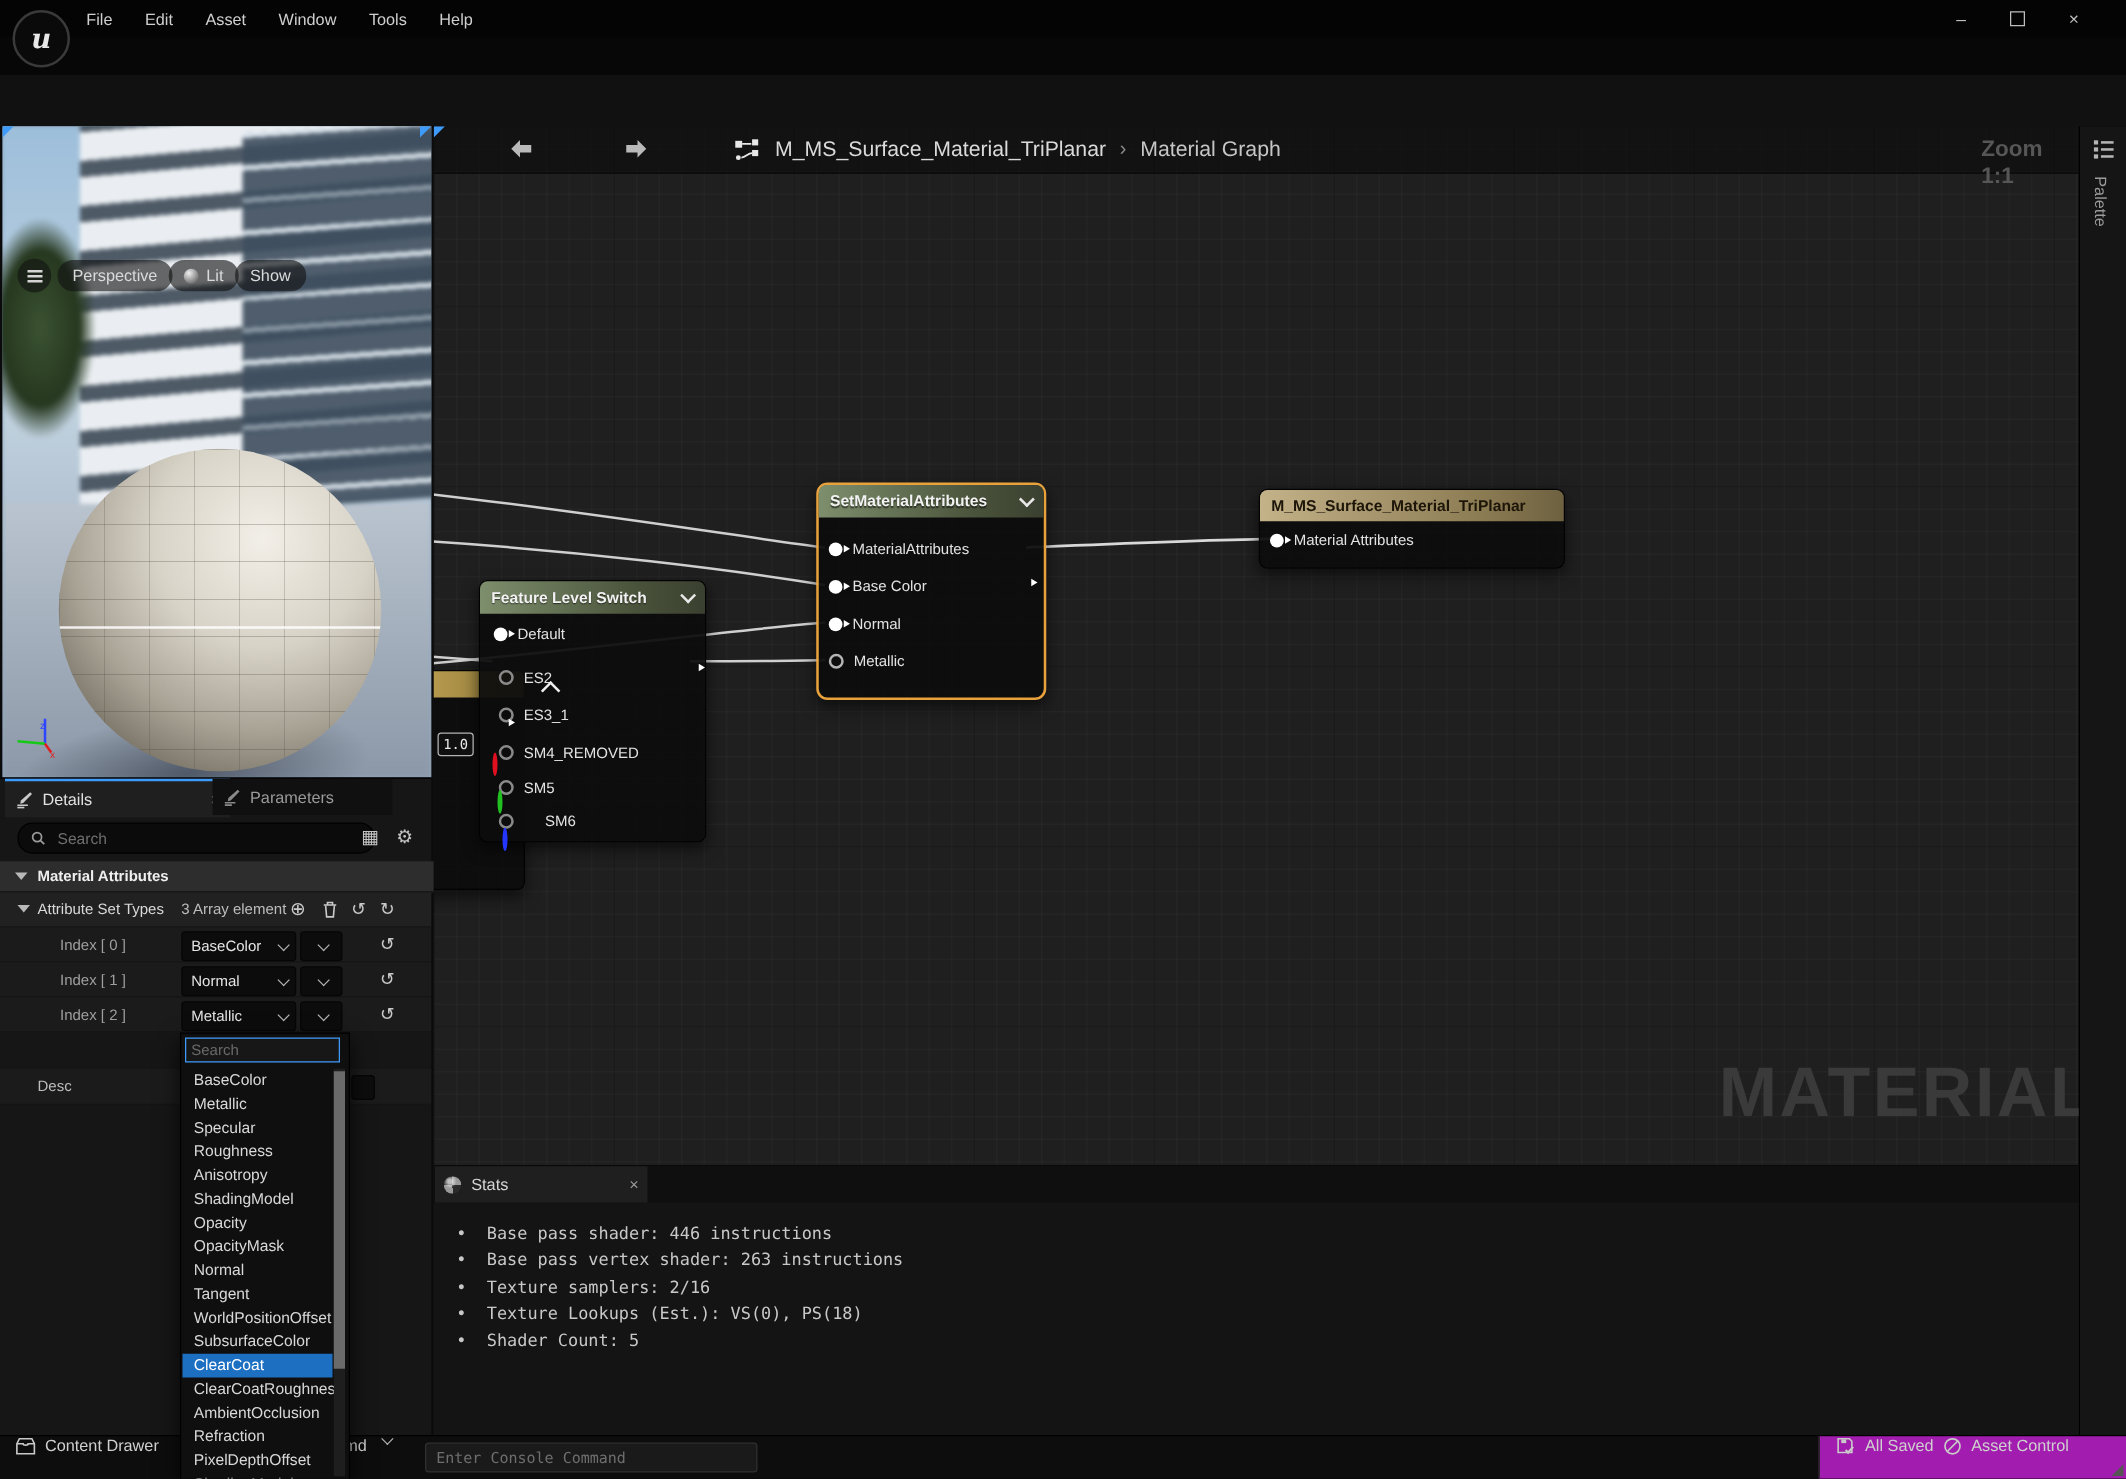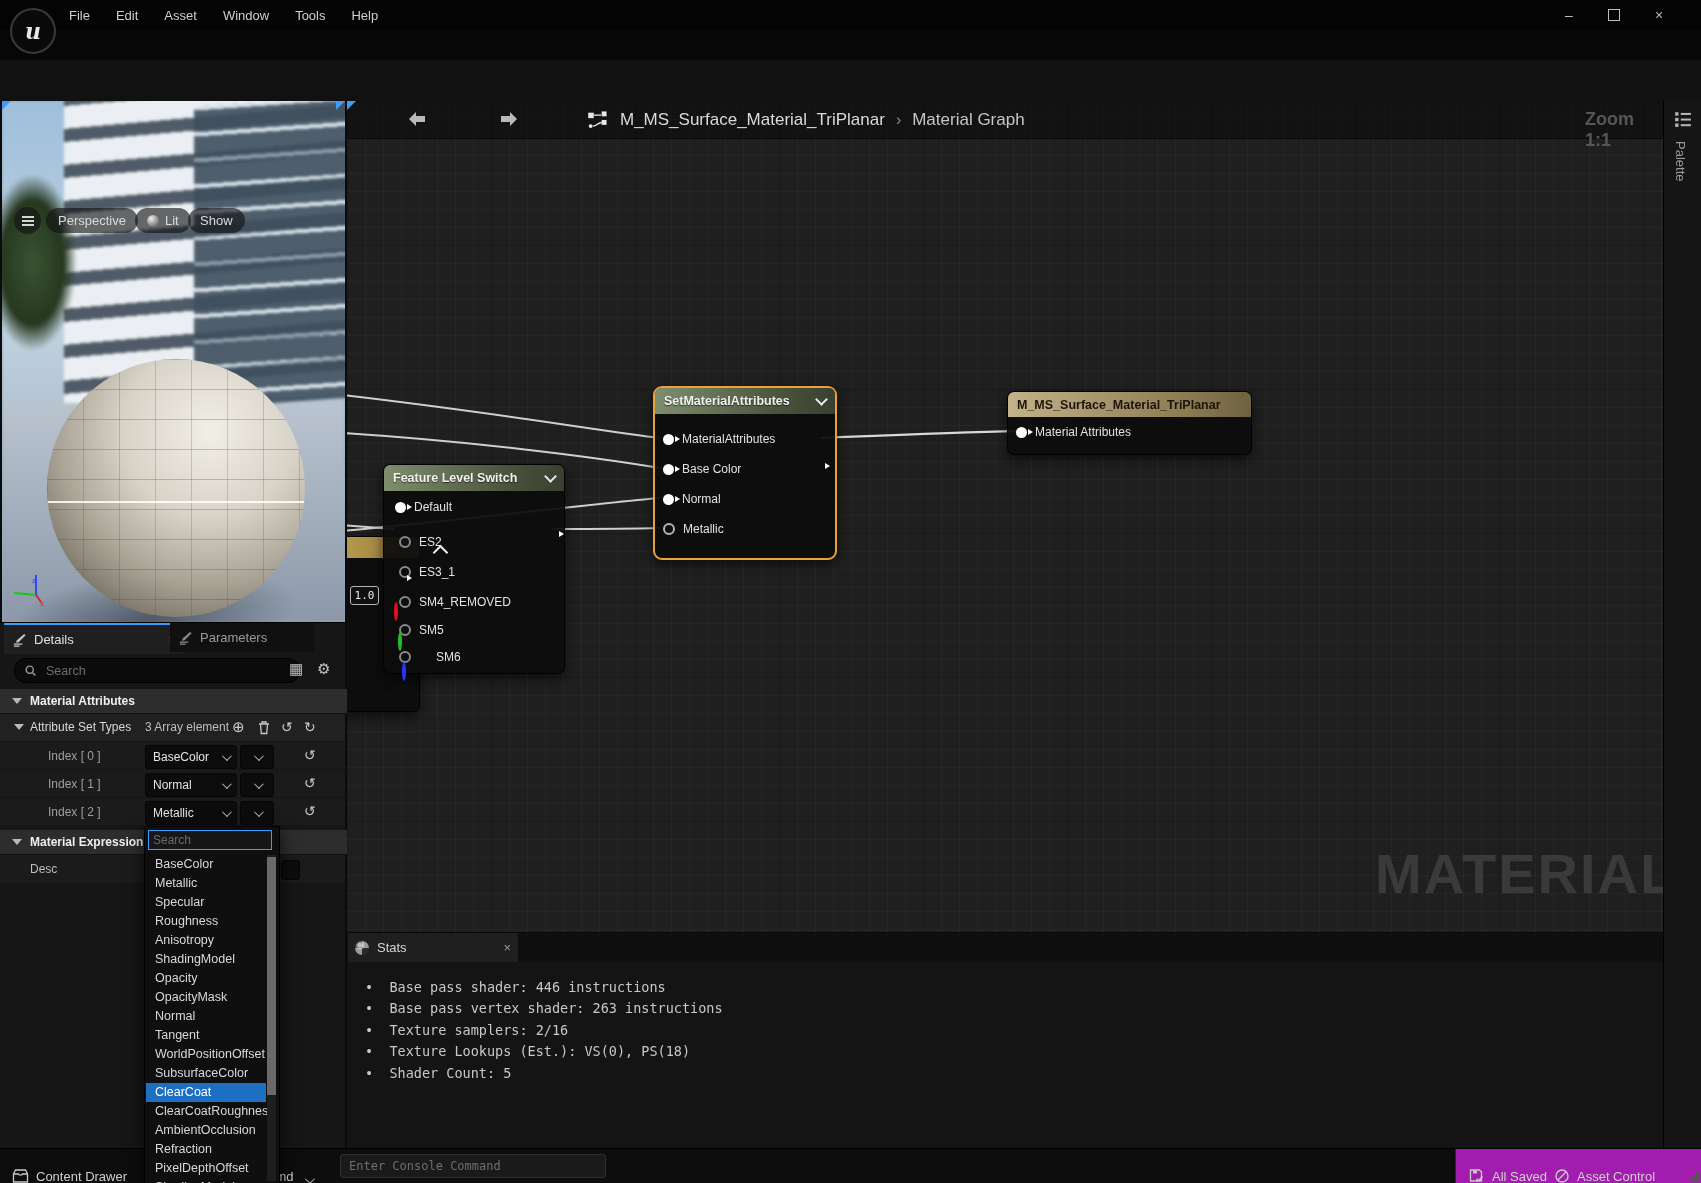--- a/index.html
+++ b/index.html
@@ -153,21 +153,21 @@
   .statline{position:absolute;left:18px;font-family:"DejaVu Sans Mono",monospace;font-size:13.5px;color:#c8c8c8;white-space:pre;}
   .statline::before{content:"•  ";color:#c8c8c8;}
 
   
   #palette{left:1663px;top:101px;width:38px;height:1047px;background:#151515;border-left:1px solid #000;}
   #palette-label{position:absolute;left:9px;top:40px;writing-mode:vertical-rl;color:#9a9a9a;font-size:13px;}
 
   
   #statusbar{left:0;top:1148px;width:1701px;height:35px;background:#0d0d0d;border-top:1px solid #000;z-index:40;}
   #sb-right{position:absolute;left:1455px;top:0;width:246px;height:35px;background:#a21caf;border-left:1px solid #2a2a2a;}
-  .sb-item{position:absolute;top:0;height:35px;display:flex;align-items:flex-end;gap:7px;color:#cfcfcf;font-size:13px;}
+  .sb-item{position:absolute;top:0;height:35px;display:flex;align-items:flex-start;gap:7px;color:#cfcfcf;font-size:13px;}
   #console-input{position:absolute;left:340px;top:5px;width:248px;height:22px;background:#1a1a1a;border:1px solid #303030;
                  border-radius:3px;color:#bbb;font-family:"DejaVu Sans Mono",monospace;font-size:12px;padding:0 8px;outline:none;}
   #console-input::placeholder{color:#6e6e6e;}
   #grip{position:absolute;right:3px;top:22px;width:10px;height:10px;
         background:linear-gradient(135deg,transparent 50%,#555 50%);clip-path:polygon(100% 0,100% 100%,0 100%);}
 </style>
 </head>
 <body>
 
 <div id="app">
@@ -417,24 +417,20 @@
       <div class="combo" style="left:145px;top:3px;width:76px;">
         <span>Metallic</span>
           <span class="chev"></span>
       </div>
       <div class="combo" style="left:240px;top:3px;width:18px;justify-content:center;">
           <span class="chev" style="margin:0;"></span>
         </div>
       <span class="abs mini-ic" style="left:304px;top:5px;">↺</span>
     </div>
 
-    <div class="abs cat-header" style="top:207px;">
-      <span class="tri-down"></span>
-      <span>Material Expression</span>
-    </div>
     <div class="abs prow" style="top:232px;height:28px;">
       <span class="abs plabel" style="left:30px;top:7px;color:#bdbdbd;">Desc</span>
       <div class="abs" style="left:281px;top:5px;width:17px;height:18px;background:#0d0d0d;border-radius:3px;border:1px solid #060606;"></div>
     </div>
   </div>
 
   <div class="abs" id="dropdown">
     <input id="dd-search" placeholder="Search" style="">
     <div id="dd-list">
       <div class="dd-item">BaseColor</div>

